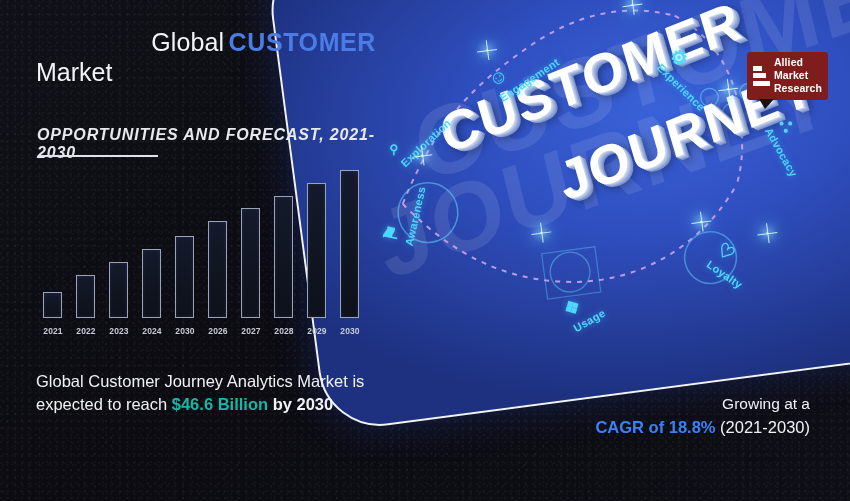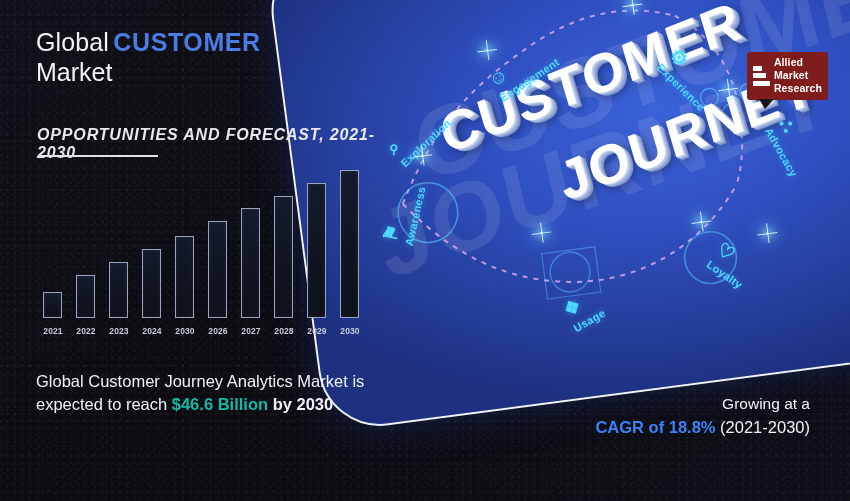--- a/index.html
+++ b/index.html
@@ -31,21 +31,21 @@
   .left-col{ position:absolute; left:0; top:0; width:400px; height:501px; z-index:6; }
 
   .title-block{ position:absolute; left:36px; top:28px; width:340px; }
   .title-line{ display:block; line-height:1.18; }
   .t-global{
     font-size:25px; font-weight:400; color:#f2f3f6; letter-spacing:.1px;
   }
   .t-accent{
     font-size:25px; font-weight:700; color:#4b7ce6; letter-spacing:.6px;
   }
-  .t-row1{ white-space:nowrap; }
+  .t-row1{ white-space:nowrap;text-align:right; }
   .t-market{ font-size:25px; font-weight:400; color:#f2f3f6; }
 
   .subtitle{
     position:absolute; left:37px; top:126px;
     font-size:16px; font-weight:700; letter-spacing:.85px;
     color:#e7e9ee;
     font-style:italic;
   }
   .divider{
     position:absolute; left:38px; top:155px; width:120px; height:1.6px;

